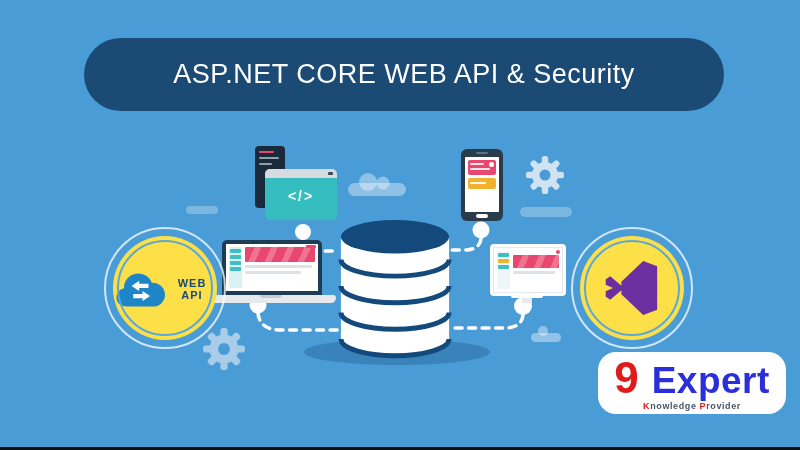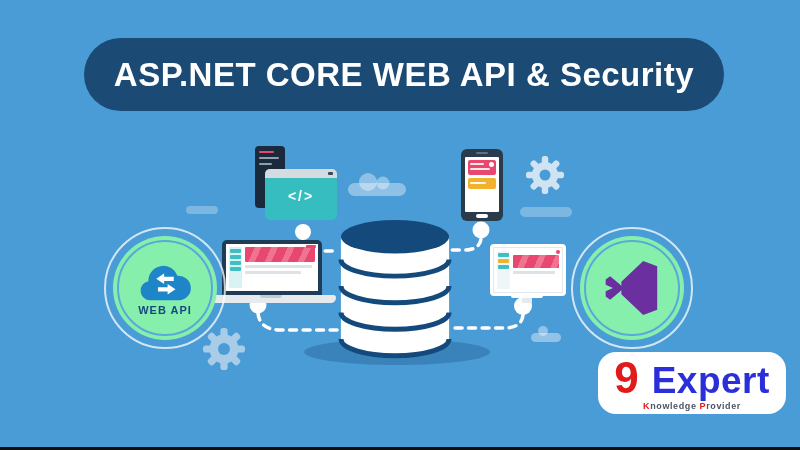--- a/index.html
+++ b/index.html
@@ -16,32 +16,32 @@
   #underlay { position:absolute; left:0; top:0; z-index:1; }
 
   
   .banner {
     left:84px; top:38px; width:640px; height:73px;
     background:#1b4a75; border-radius:37px;
     display:flex; align-items:center; justify-content:center;
     z-index:6;
   }
   .banner-title {
-    color:#ffffff; font-size:33px; font-weight:700; letter-spacing:0.5px;
+    color:#ffffff; font-size:27px; font-weight:400; letter-spacing:0.5px;
     white-space:nowrap;
   }
 
   
   .db { left:336px; top:208px; z-index:3; }
 
   
   .node-circle {
     width:104px; height:104px; border-radius:50%;
-    background:#86efac; z-index:4;
-    display:flex; flex-direction:column; align-items:center; justify-content:center;
+    background:#fde047; z-index:4;
+    display:flex; flex-direction:row; align-items:center; justify-content:center;text-align:center;
   }
   .node-circle .inner-ring {
     position:absolute; inset:4px; border:2px solid #5aa8da; border-radius:50%;
   }
   .node-circle .outer-ring {
     position:absolute; inset:-9px; border:2px solid rgba(255,255,255,0.75); border-radius:50%;
   }
   .webapi-node { left:113px; top:236px; }
   .vs-node { left:580px; top:236px; }
   .webapi-label {

